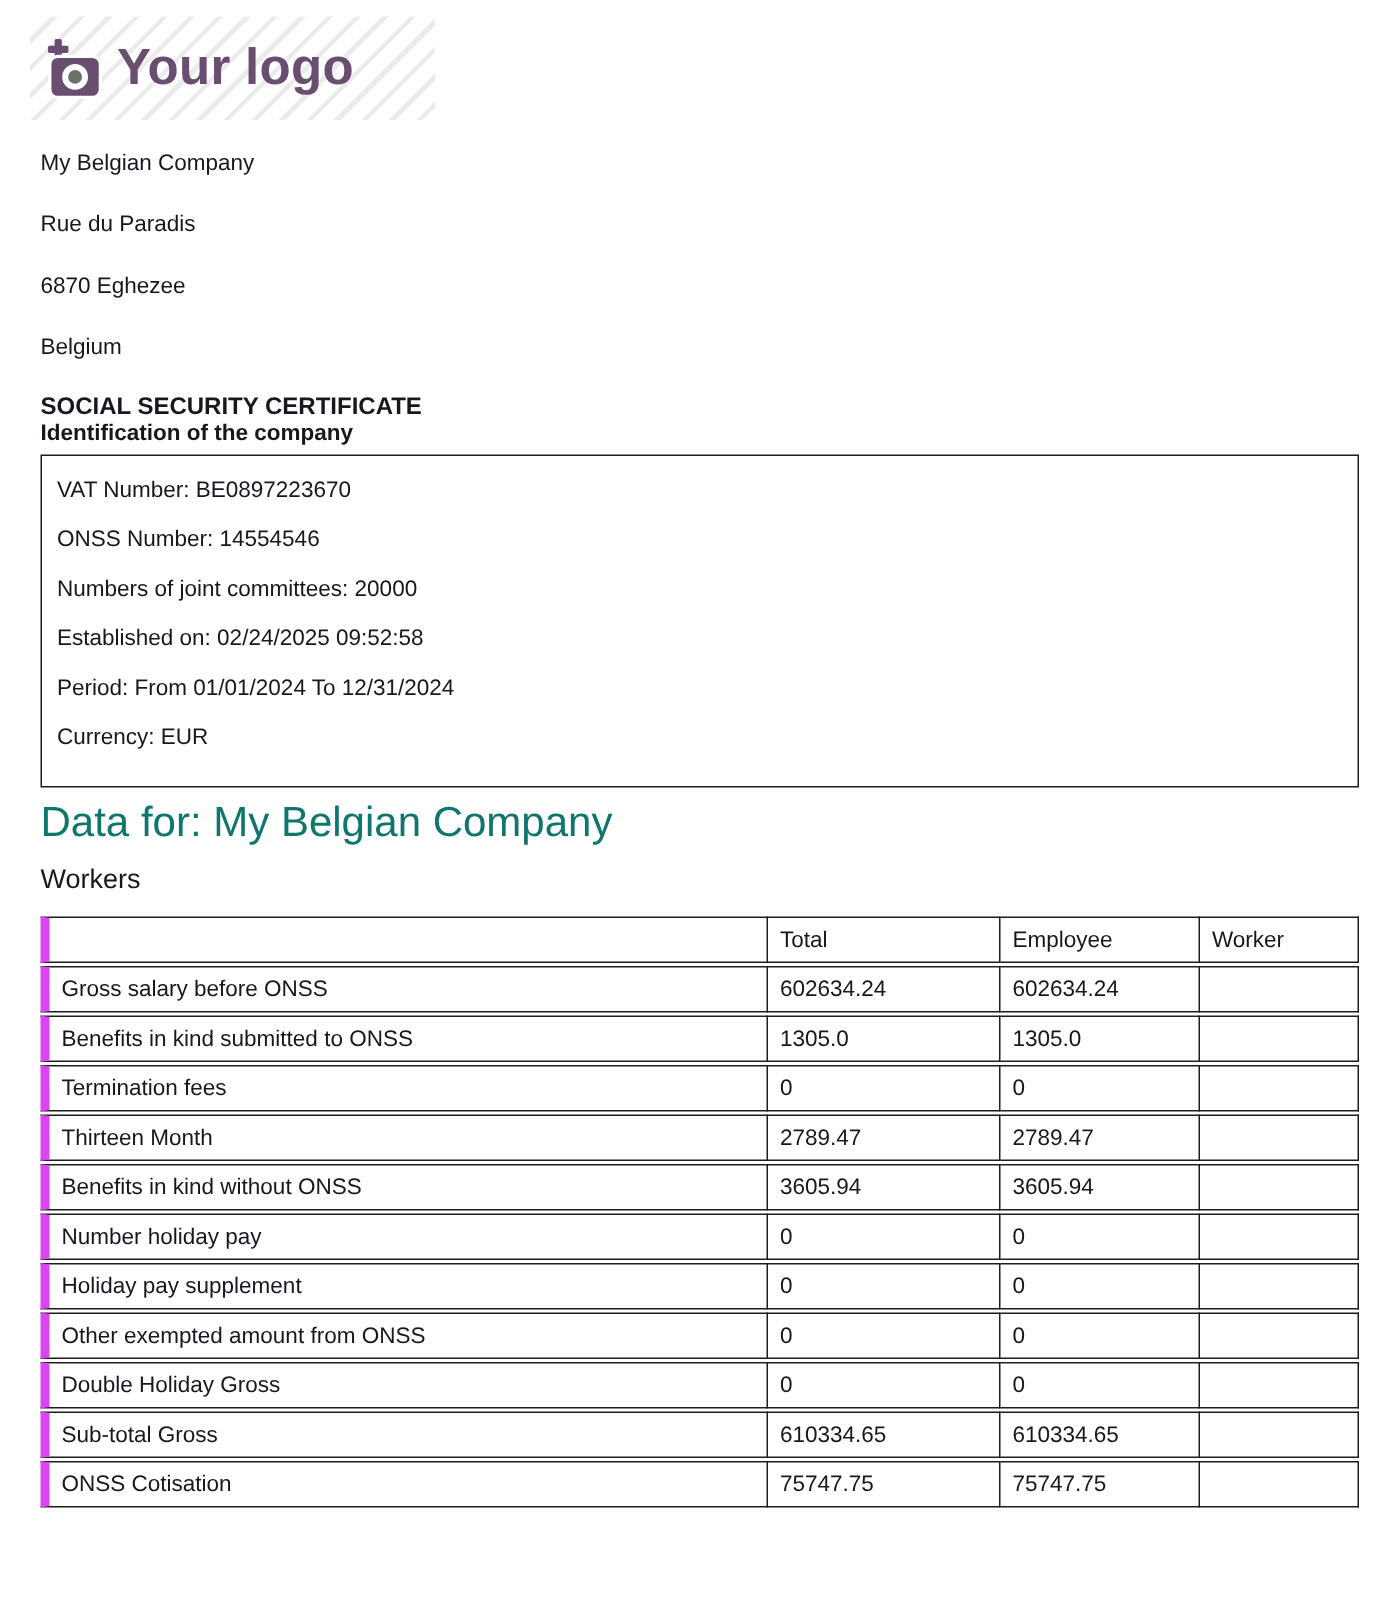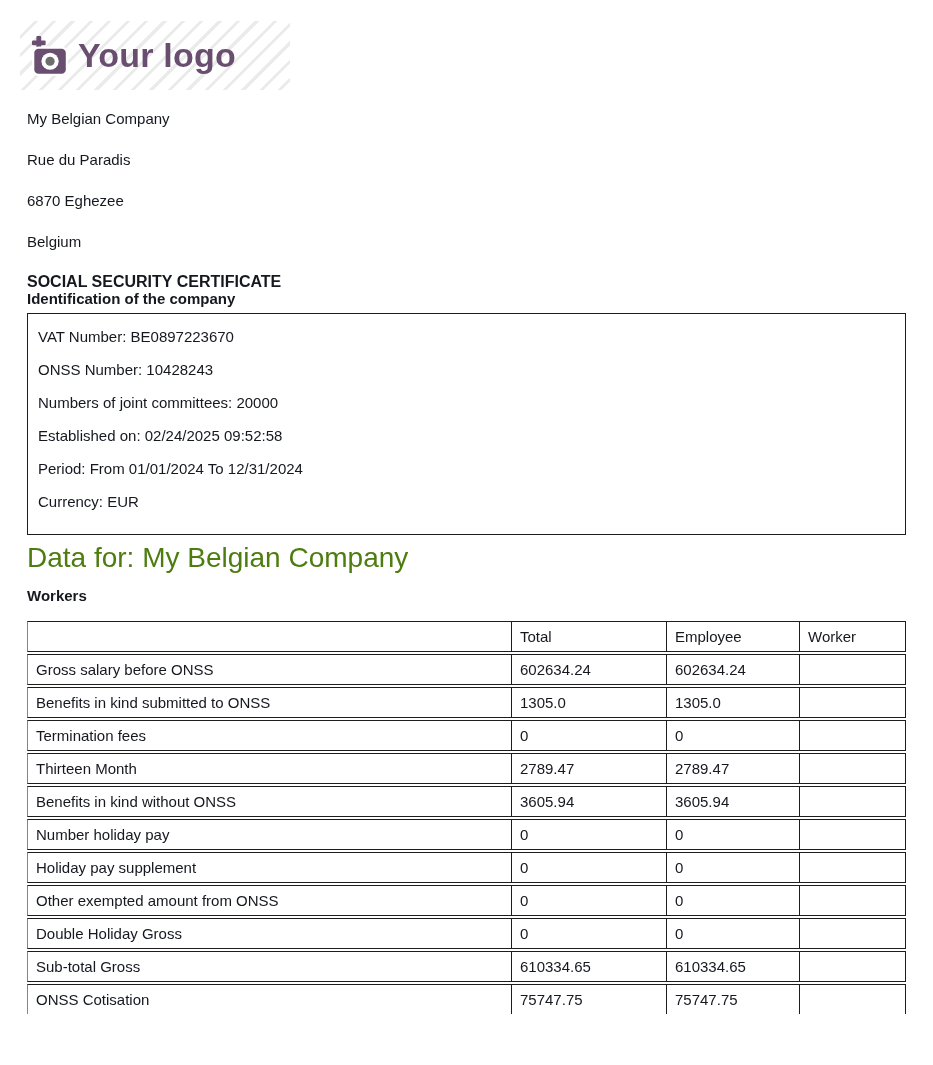--- a/index.html
+++ b/index.html
@@ -8,21 +8,21 @@
     height: 1065px;
     overflow: hidden;
     background: #ffffff;
     font-family: "Liberation Sans", "DejaVu Sans", sans-serif;
     color: #15181f;
   }
   .page {
     box-sizing: border-box;
     width: 933px;
     height: 1014px;
-    padding: 14px 27px;
+    padding: 4px 27px;
     overflow: hidden;
   }
   
   .logo-band {
     margin-left: -7px;
     margin-top: 7px;
     width: 270px;
     height: 69px;
     background: repeating-linear-gradient(135deg,
       #ffffff 0px, #ffffff 10px,
@@ -71,26 +71,26 @@
     font-size: 15px;
     line-height: 33px;
     white-space: nowrap;
   }
   
   .data-heading {
     margin: 8px 0 0 0;
     font-size: 28px;
     font-weight: normal;
     line-height: 30px;
-    color: #4d7c0f;
+    color: #0f766e;
   }
   .workers-heading {
     margin: 14px 0 0 0;
-    font-size: 15px;
-    font-weight: bold;
+    font-size: 18px;
+    font-weight: normal;
     line-height: 18px;
   }
   
   table.workers {
     margin-top: 14px;
     width: 879px;
     table-layout: fixed;
     border-collapse: separate;
     border-spacing: 0 2px;
     font-size: 15px;
@@ -100,21 +100,21 @@
     border-bottom: 1px solid #1d1d1d;
     border-right: 1px solid #1d1d1d;
     padding: 5px 8px;
     line-height: 19px;
     text-align: left;
     font-weight: normal;
     white-space: nowrap;
     overflow: hidden;
   }
   table.workers th:first-child, table.workers td:first-child {
-    border-left: 1px solid #d946ef;
+    border-left: 6px solid #d946ef;
   }
 </style>
 </head>
 <body>
 
 <div class="page">
 
   <div class="logo-band">
     <span style="display:inline-flex;">
       <svg width="40" height="42" viewBox="0 0 38 40" xmlns="http://www.w3.org/2000/svg">
@@ -134,21 +134,21 @@
     <div>6870 Eghezee</div>
     <div>Belgium</div>
   </div>
 
   <div class="doc-title">SOCIAL SECURITY CERTIFICATE</div>
 
   <div class="id-heading">Identification of the company</div>
   <div class="id-box">
     <div>
         <p>VAT Number: BE0897223670</p>
-        <p>ONSS Number: 10428243</p>
+        <p>ONSS Number: 14554546</p>
         <p>Numbers of joint committees: 20000</p>
         <p>Established on: 02/24/2025 09:52:58</p>
         <p>Period: From 01/01/2024 To 12/31/2024</p>
         <p>Currency: EUR</p>
       </div>
   </div>
 
   <h1 class="data-heading">Data for: My Belgian Company</h1>
   <h3 class="workers-heading">Workers</h3>
 

